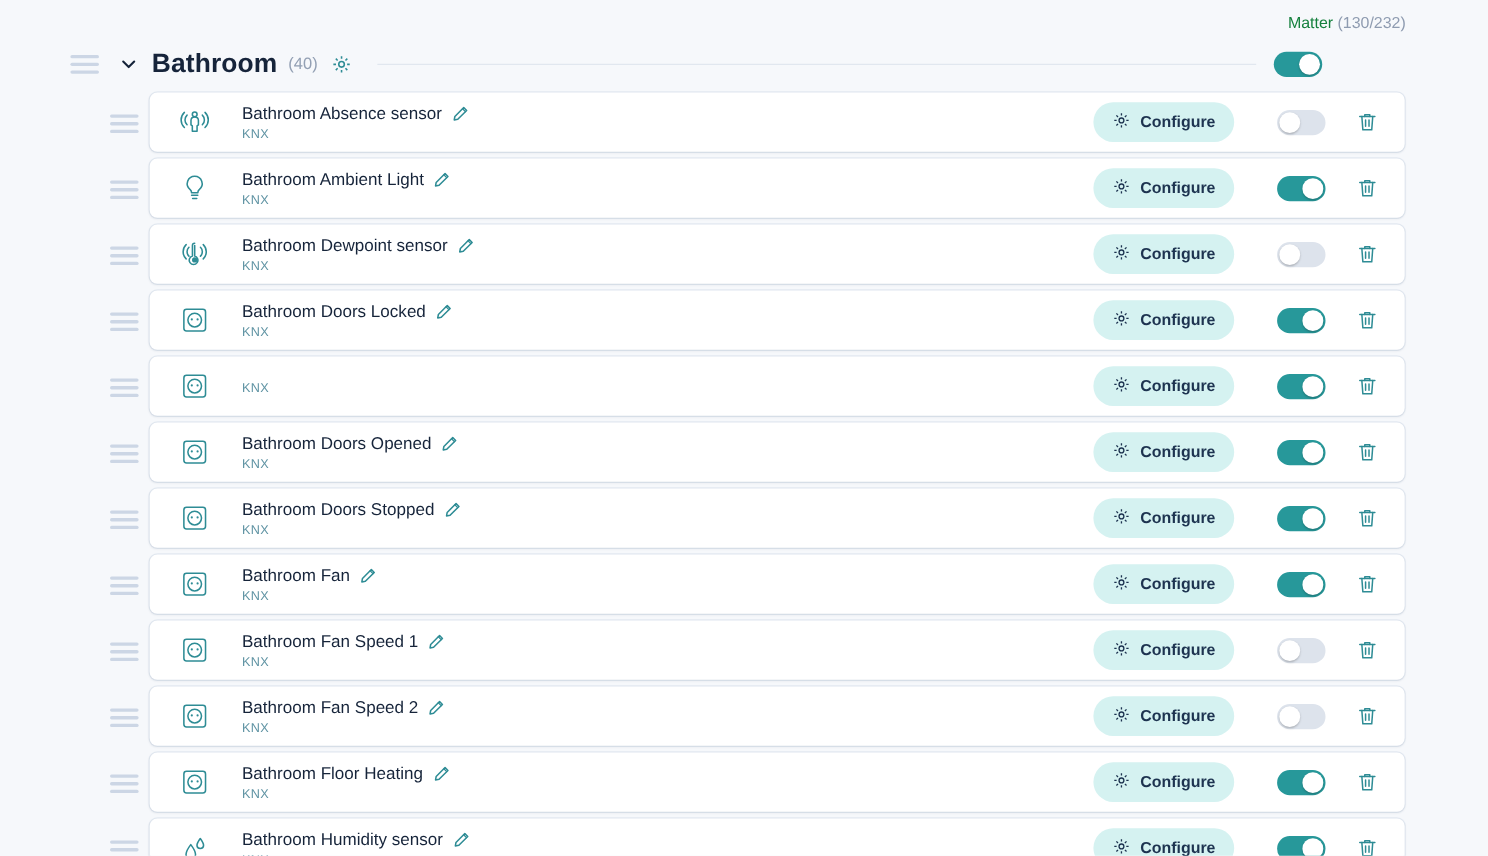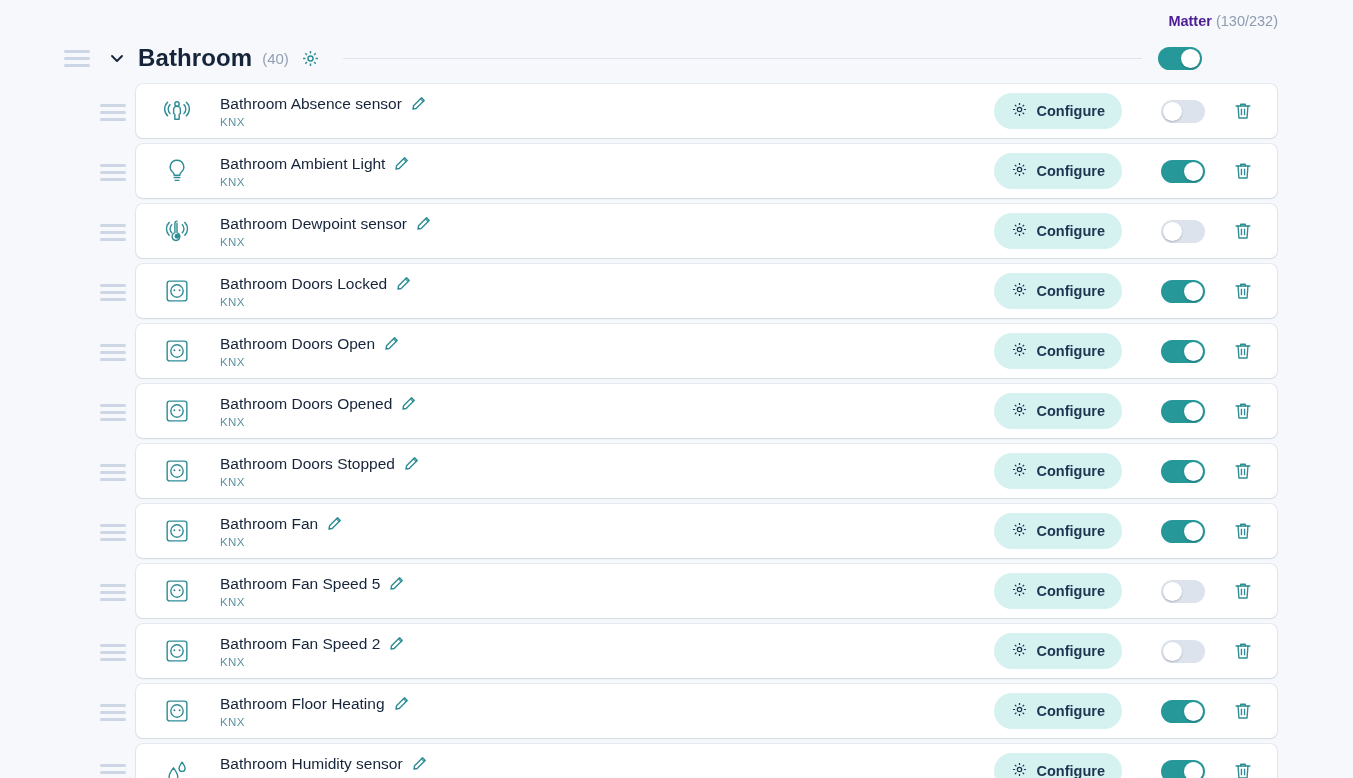--- a/index.html
+++ b/index.html
@@ -11,21 +11,21 @@
   }
   .page { position: relative; width: 1353px; height: 778px; }
 
   
   .top-meta {
     position: absolute; top: 13px; left: 0; width: 1278px;
     text-align: right;
     font-size: 14.5px;
     white-space: nowrap;
   }
-  .top-meta .mname { color: #4c1d95; font-weight: 700; }
+  .top-meta .mname { color: #15803d; font-weight: 400; }
   .top-meta .mcount { color: #8e9bb0; font-weight: 400; }
 
   
   .group-header {
     position: absolute; top: 40px; left: 0; width: 1278px; height: 36px;
     display: flex; align-items: center;
   }
   .gh-handle { width: 26px; margin-left: 64px; display: flex; flex-direction: column; gap: 4px; cursor: grab; }
   .gh-handle i { display: block; height: 3px; border-radius: 2px; background: #ccd6e5; }
   .chevron { margin-left: 16px; width: 22px; height: 22px; display: flex; align-items: center; justify-content: center; cursor: pointer; }
@@ -324,29 +324,20 @@
     <div class="card">
       <div class="dev-icon">
             <svg width="30" height="30" viewBox="0 0 32 32" fill="none" stroke="#2e8c95" stroke-width="1.5" stroke-linecap="round" stroke-linejoin="round">
               <rect x="5.5" y="5.5" width="21" height="21" rx="2.6"></rect>
               <circle cx="16" cy="16" r="6.6"></circle>
               <circle cx="13.2" cy="15.3" r="1.05" fill="#2e8c95" stroke="none"></circle>
               <circle cx="18.8" cy="15.3" r="1.05" fill="#2e8c95" stroke="none"></circle>
             </svg>
           </div>
       <div class="dev-text">
-        <div class="dev-name-line">
-          <span class="dev-name">Bathroom Doors Open</span>
-          <span>
-                <svg class="pencil" viewBox="0 0 16 16" fill="none" stroke="#2e8c95" stroke-width="1.5" stroke-linecap="round" stroke-linejoin="round">
-                  <path d="M11.3 1.9l2.8 2.8-8.6 8.6-3.4.6.6-3.4z"></path>
-                  <path d="M10.1 3.1l2.8 2.8" stroke-width="1.2"></path>
-                </svg>
-              </span>
-        </div>
         <div class="dev-sub">KNX</div>
       </div>
       <button class="configure">
         <span><svg width="17" height="17" viewBox="0 0 24 24" fill="none" stroke="#1d3350" stroke-width="1.7">
                 <circle cx="12" cy="12" r="3.1"></circle>
                 <path d="M12 2.8v3M12 18.2v3M2.8 12h3M18.2 12h3M5.5 5.5l2.1 2.1M16.4 16.4l2.1 2.1M18.5 5.5l-2.1 2.1M7.6 16.4l-2.1 2.1"></path>
               </svg></span>
         <span class="clabel">Configure</span>
       </button>
       <div class="row-toggle">
@@ -521,21 +512,21 @@
       <div class="dev-icon">
             <svg width="30" height="30" viewBox="0 0 32 32" fill="none" stroke="#2e8c95" stroke-width="1.5" stroke-linecap="round" stroke-linejoin="round">
               <rect x="5.5" y="5.5" width="21" height="21" rx="2.6"></rect>
               <circle cx="16" cy="16" r="6.6"></circle>
               <circle cx="13.2" cy="15.3" r="1.05" fill="#2e8c95" stroke="none"></circle>
               <circle cx="18.8" cy="15.3" r="1.05" fill="#2e8c95" stroke="none"></circle>
             </svg>
           </div>
       <div class="dev-text">
         <div class="dev-name-line">
-          <span class="dev-name">Bathroom Fan Speed 5</span>
+          <span class="dev-name">Bathroom Fan Speed 1</span>
           <span>
                 <svg class="pencil" viewBox="0 0 16 16" fill="none" stroke="#2e8c95" stroke-width="1.5" stroke-linecap="round" stroke-linejoin="round">
                   <path d="M11.3 1.9l2.8 2.8-8.6 8.6-3.4.6.6-3.4z"></path>
                   <path d="M10.1 3.1l2.8 2.8" stroke-width="1.2"></path>
                 </svg>
               </span>
         </div>
         <div class="dev-sub">KNX</div>
       </div>
       <button class="configure">

